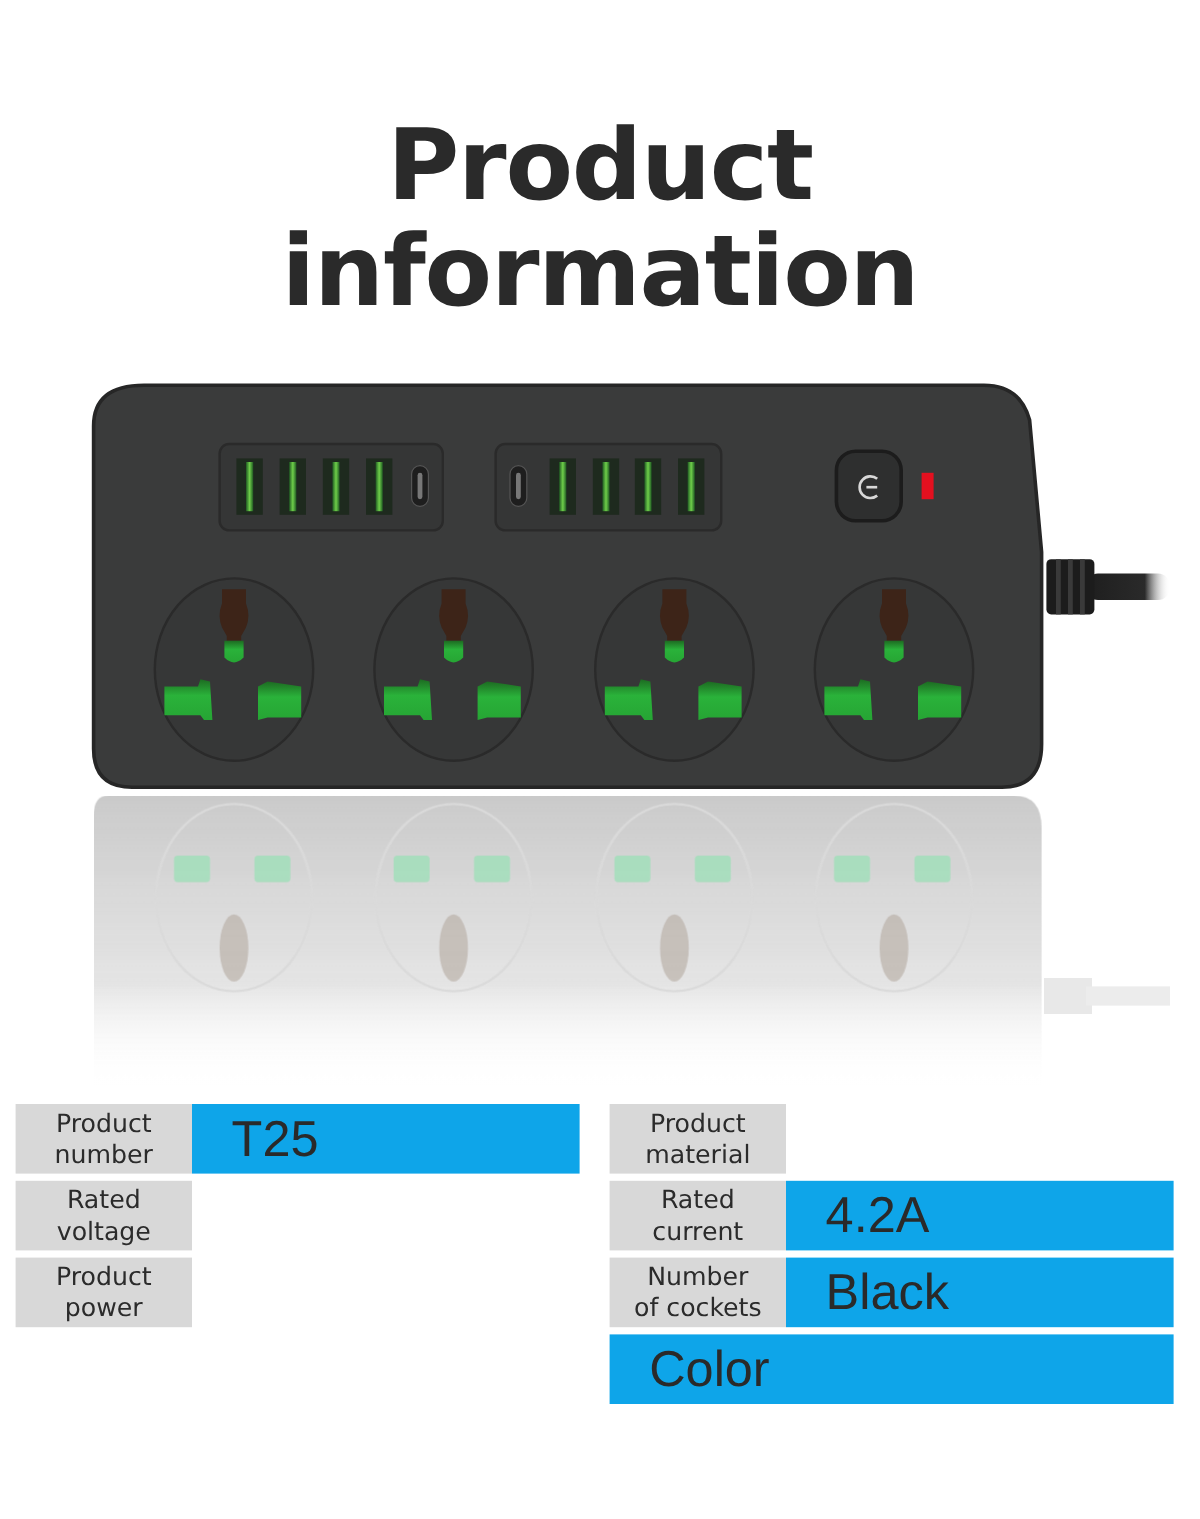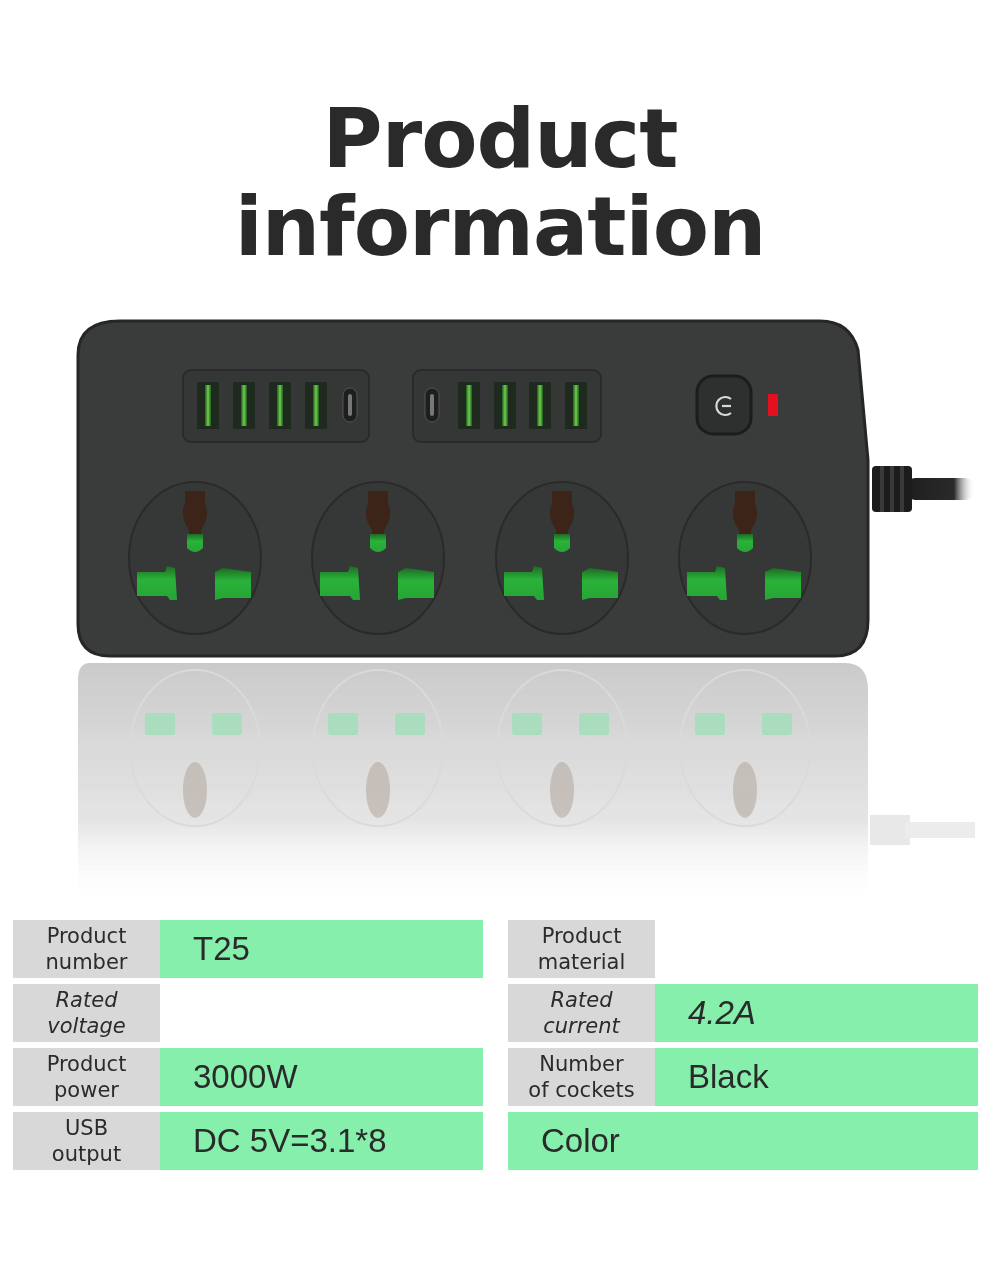--- a/index.html
+++ b/index.html
@@ -12,29 +12,29 @@
     font-size: 82px; line-height: 88px; color: #2a2a2a; letter-spacing: -1px;
   }
 
   .product { position: absolute; left: 0; top: 300px; width: 1000px; height: 610px; }
   .product svg { display: block; }
 
   .spec-table { position: absolute; top: 920px; width: 470px; }
   .spec-table.left { left: 13px; }
   .spec-table.right { left: 508px; }
   .spec-row { display: flex; height: 58px; margin-bottom: 6px; }
-  .spec-row:nth-child(2) { height: 58px; font-style: italic; }
+  .spec-row:nth-child(2) { height: 58px; }
   .spec-label {
     width: 147px; background: #d8d8d8; display: flex; align-items: center; justify-content: center;
     text-align: center; font-size: 21px; line-height: 26px; color: #2b2b2b;
     font-family: "DejaVu Sans", sans-serif; white-space: pre-line;
   }
   .spec-value {
-    flex: 1; background: #86efac; display: flex; align-items: center;
-    padding-left: 33px; font-size: 33px; color: #2a2a2a;
+    flex: 1; background: #0ea5e9; display: flex; align-items: center;
+    padding-left: 33px; font-size: 42px; color: #2a2a2a;
     font-family: "Liberation Sans", sans-serif; font-weight: normal;
   }
 </style>
 </head>
 <body>
 
 <div class="title">
   <div>Product</div>
   <div>information</div>
 </div>
@@ -182,26 +182,20 @@
 number</div>
     <div class="spec-value">T25</div>
   </div>
   <div class="spec-row">
     <div class="spec-label">Rated
 voltage</div>
   </div>
   <div class="spec-row">
     <div class="spec-label">Product
 power</div>
-    <div class="spec-value">3000W</div>
-  </div>
-  <div class="spec-row">
-    <div class="spec-label">USB
-output</div>
-    <div class="spec-value">DC 5V=3.1*8</div>
   </div>
 </div>
 
 <div class="spec-table right">
   <div class="spec-row">
     <div class="spec-label">Product
 material</div>
   </div>
   <div class="spec-row">
     <div class="spec-label">Rated

